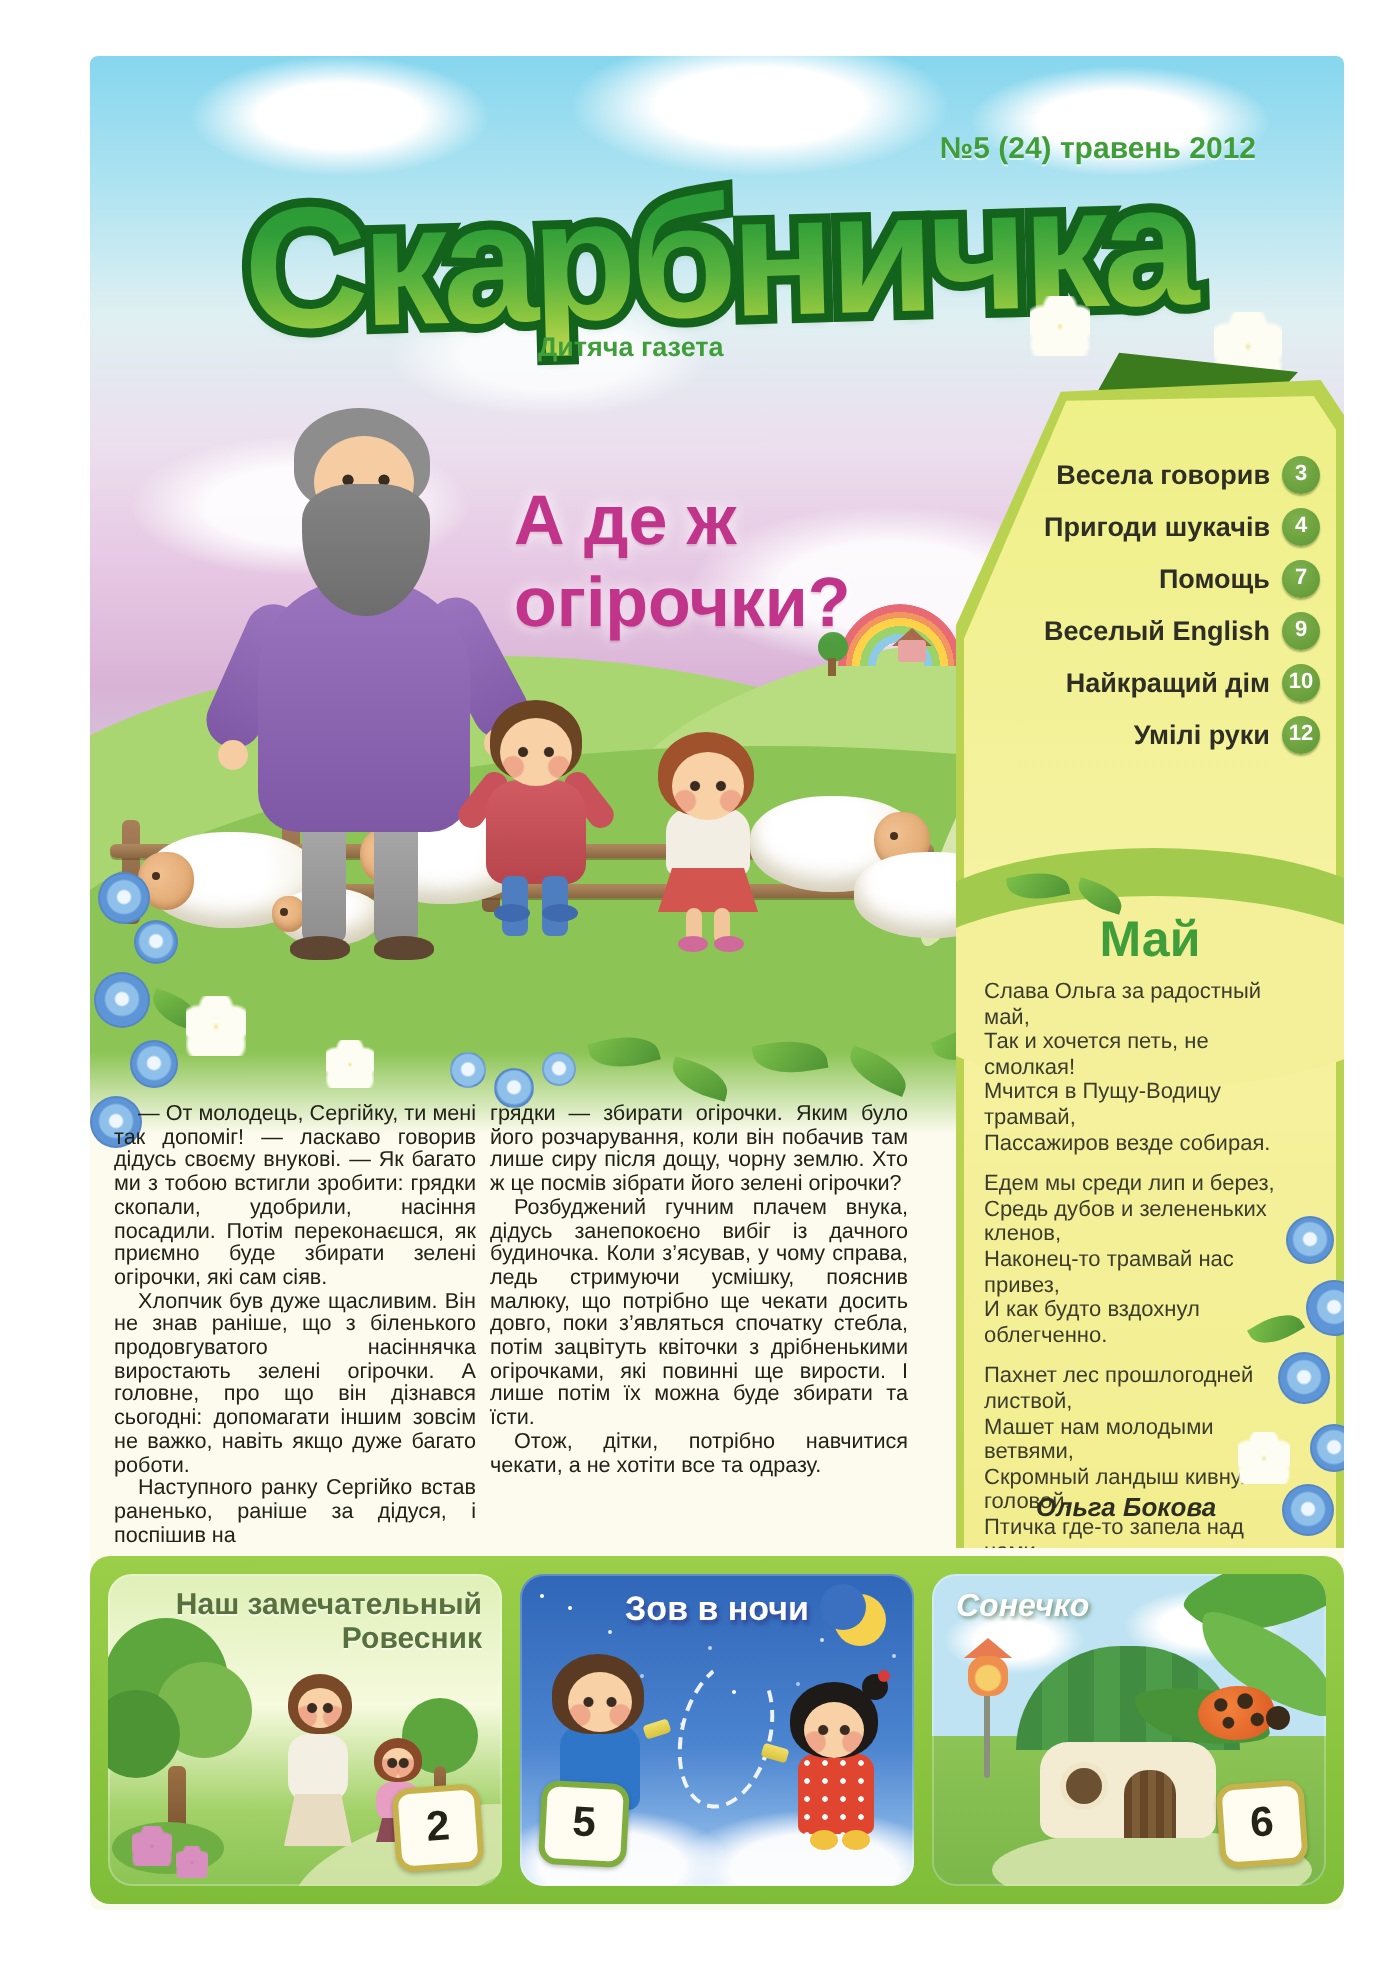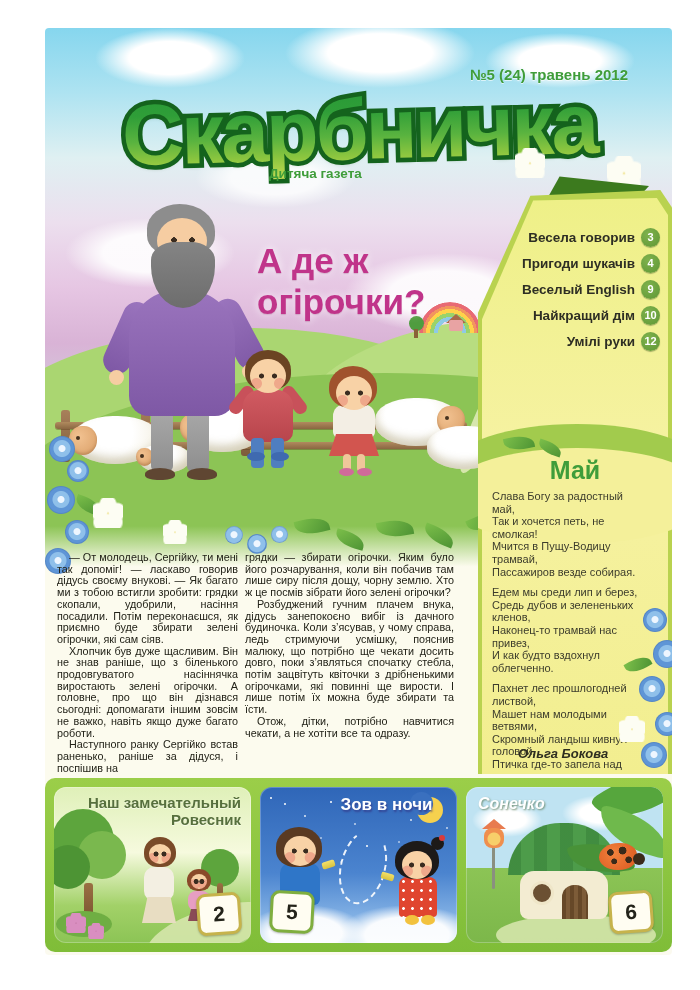--- a/index.html
+++ b/index.html
@@ -135,21 +135,21 @@
   
   .band{left:0;top:750px;width:627px;height:174px;border-radius:10px;
     background:linear-gradient(#9bce49,#7fbd38);display:flex;gap:9px;padding:9px;box-sizing:border-box;}
   .panel{position:relative;flex:1;border-radius:12px;overflow:hidden;box-shadow:inset 0 0 0 1px rgba(255,255,255,.25);}
   .p1{background:linear-gradient(180deg,#dff0b8,#f6fade 42%,#a2d168 76%,#8cc455);}
   .p2{background:linear-gradient(180deg,#2f66b8,#4b84cf 55%,#86b4e6 85%,#b7d6f2);}
   .p3{background:linear-gradient(180deg,#bfe3f2 0 52%,#8cc455 52%,#7cb74a);}
   .t1-title{position:absolute;top:8px;right:10px;width:160px;text-align:right;font-weight:bold;font-size:15px;
     line-height:1.12;color:#57703d;text-shadow:0 1px 0 rgba(255,255,255,.55);}
   .t2-title{position:absolute;top:8px;left:0;width:100%;text-align:center;font-weight:bold;font-size:17px;
-    color:#ffffff;text-shadow:1px 2px 2px rgba(50,40,120,.6);padding-left:28px;}
+    color:#ffffff;text-shadow:1px 2px 2px rgba(50,40,120,.6);}
   .t3-title{position:absolute;top:8px;left:12px;font-weight:bold;font-style:italic;font-size:16px;
     color:#ffffff;text-shadow:1px 1px 2px rgba(60,90,40,.6);}
   .badge{position:absolute;width:38px;height:36px;background:#fffdf2;border:3px solid #c6b34c;border-radius:9px;
     display:flex;align-items:center;justify-content:center;font-weight:bold;font-size:21px;color:#23231a;
     transform:rotate(-4deg);box-shadow:0 1px 2px rgba(0,0,0,.25);}
   .badge.b5{border-color:#7fae3f;transform:rotate(3deg);}
 
   
   .trunk{background:linear-gradient(#9a6f43,#7d5632);border-radius:3px;}
   .canopy{border-radius:50%;}
@@ -333,36 +333,40 @@
     <div class="toc-list">
       <div class="toc-row">
         <span class="toc-label">Весела говорив</span>
         <span class="toc-num">3</span>
           </div>
       <div class="toc-row">
         <span class="toc-label">Пригоди шукачів</span>
         <span class="toc-num">4</span>
           </div>
       <div class="toc-row">
+        <span class="toc-label">Помощь</span>
+        <span class="toc-num">7</span>
+          </div>
+      <div class="toc-row">
         <span class="toc-label">Веселый English</span>
         <span class="toc-num">9</span>
           </div>
       <div class="toc-row">
         <span class="toc-label">Найкращий дім</span>
         <span class="toc-num">10</span>
           </div>
       <div class="toc-row">
         <span class="toc-label">Умілі руки</span>
         <span class="toc-num">12</span>
           </div>
     </div>
 
     <div class="poem-title">Май</div>
     <div class="poem-body">
-      <p class="stanza">Слава Богу за радостный май,
+      <p class="stanza">Слава Ольга за радостный май,
 Так и хочется петь, не смолкая!
 Мчится в Пущу-Водицу трамвай,
 Пассажиров везде собирая.</p>
       <p class="stanza">Едем мы среди лип и берез,
 Средь дубов и зелененьких кленов,
 Наконец-то трамвай нас привез,
 И как будто вздохнул облегченно.</p>
       <p class="stanza">Пахнет лес прошлогодней листвой,
 Машет нам молодыми ветвями,
 Скромный ландыш кивнул головой,

